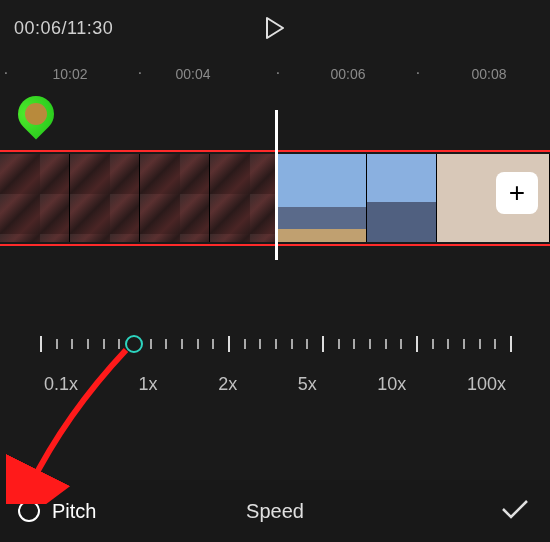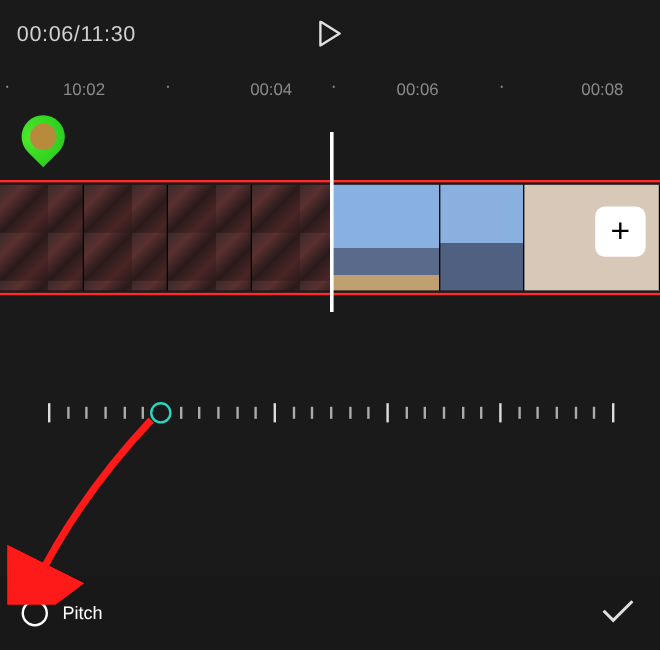--- a/index.html
+++ b/index.html
@@ -151,21 +151,21 @@
     align-items:center;
     padding:0 20px 0 18px;
     background:#181818;
   }
   .pitch-group { display:flex; align-items:center; gap:12px; cursor:pointer; }
   .radio-circle {
     width:22px; height:22px;
     border:2px solid #fff;
     border-radius:50%;
   }
-  .pitch-label { font-size:15px; color:#fff; }
+  .pitch-label { font-size:20px; color:#fff; }
   .panel-title {
     position:absolute; left:50%; transform:translateX(-50%);
     font-size:20px; color:#e0e0e0;
   }
   .confirm-btn {
     position:absolute; right:20px;
     cursor:pointer;
   }
 
   .arrow {
@@ -185,25 +185,25 @@
     <svg width="20" height="22" viewBox="0 0 20 22">
       <polygon points="2,1 18,11 2,21" fill="none" stroke="#e0e0e0" stroke-width="2" stroke-linejoin="round"></polygon>
     </svg>
   </div>
 </div>
 
 <div class="ruler">
   <span class="ruler-dot" style="left:6px">·</span>
   <span class="ruler-label" style="left:70px">10:02</span>
   <span class="ruler-dot" style="left:140px">·</span>
-  <span class="ruler-label" style="left:226px">00:04</span>
+  <span class="ruler-label" style="left:193px">00:04</span>
   <span class="ruler-dot" style="left:278px">·</span>
   <span class="ruler-label" style="left:348px">00:06</span>
   <span class="ruler-dot" style="left:418px">·</span>
-  <span class="ruler-label" style="left:502px">00:08</span>
+  <span class="ruler-label" style="left:489px">00:08</span>
 </div>
 
 <div class="track-area">
   <div class="marker-pin">
       <div class="inner"></div>
     </div>
   <div class="red-line"></div>
   <div class="red-line bottom"></div>
   <div class="clips">
     <div class="clip gym" style="width:70px"></div>
@@ -249,34 +249,43 @@
       <div class="tick minor" style="left: 360.333px;"></div>
       <div class="tick major" style="left: 376px;"></div>
       <div class="tick minor" style="left: 391.667px;"></div>
       <div class="tick minor" style="left: 407.333px;"></div>
       <div class="tick minor" style="left: 423px;"></div>
       <div class="tick minor" style="left: 438.667px;"></div>
       <div class="tick minor" style="left: 454.333px;"></div>
       <div class="tick major" style="left: 470px;"></div>
       <div class="slider-handle" id="handle" style="left: 94px;"></div>
     </div>
+  <div class="speed-labels">
+    <span>0.1x</span>
+    <span>1x</span>
+    <span>2x</span>
+    <span>5x</span>
+    <span>10x</span>
+    <span>100x</span>
+  </div>
 </div>
 
 <svg class="arrow" width="140" height="160" style="left:6px; top:344px">
   <defs>
     <marker id="ah" markerWidth="12" markerHeight="12" refX="3" refY="6" orient="auto">
       <path d="M0,0 L12,6 L0,12 Z" fill="#ff1a1a"></path>
     </marker>
   </defs>
   <path d="M120,6 Q60,70 24,142" stroke="#ff1a1a" stroke-width="6" fill="none" marker-end="url(#ah)"></path>
 </svg>
 
 <div class="bottom-bar">
   <div class="pitch-group">
     <div class="radio-circle"></div>
     <span class="pitch-label">Pitch</span>
   </div>
+  <span class="panel-title">Speed</span>
   <div class="confirm-btn">
     <svg width="30" height="22" viewBox="0 0 30 22">
       <polyline points="3,11 11,19 27,3" fill="none" stroke="#e0e0e0" stroke-width="2.5"></polyline>
     </svg>
   </div>
 </div>
 
 </body></html>

